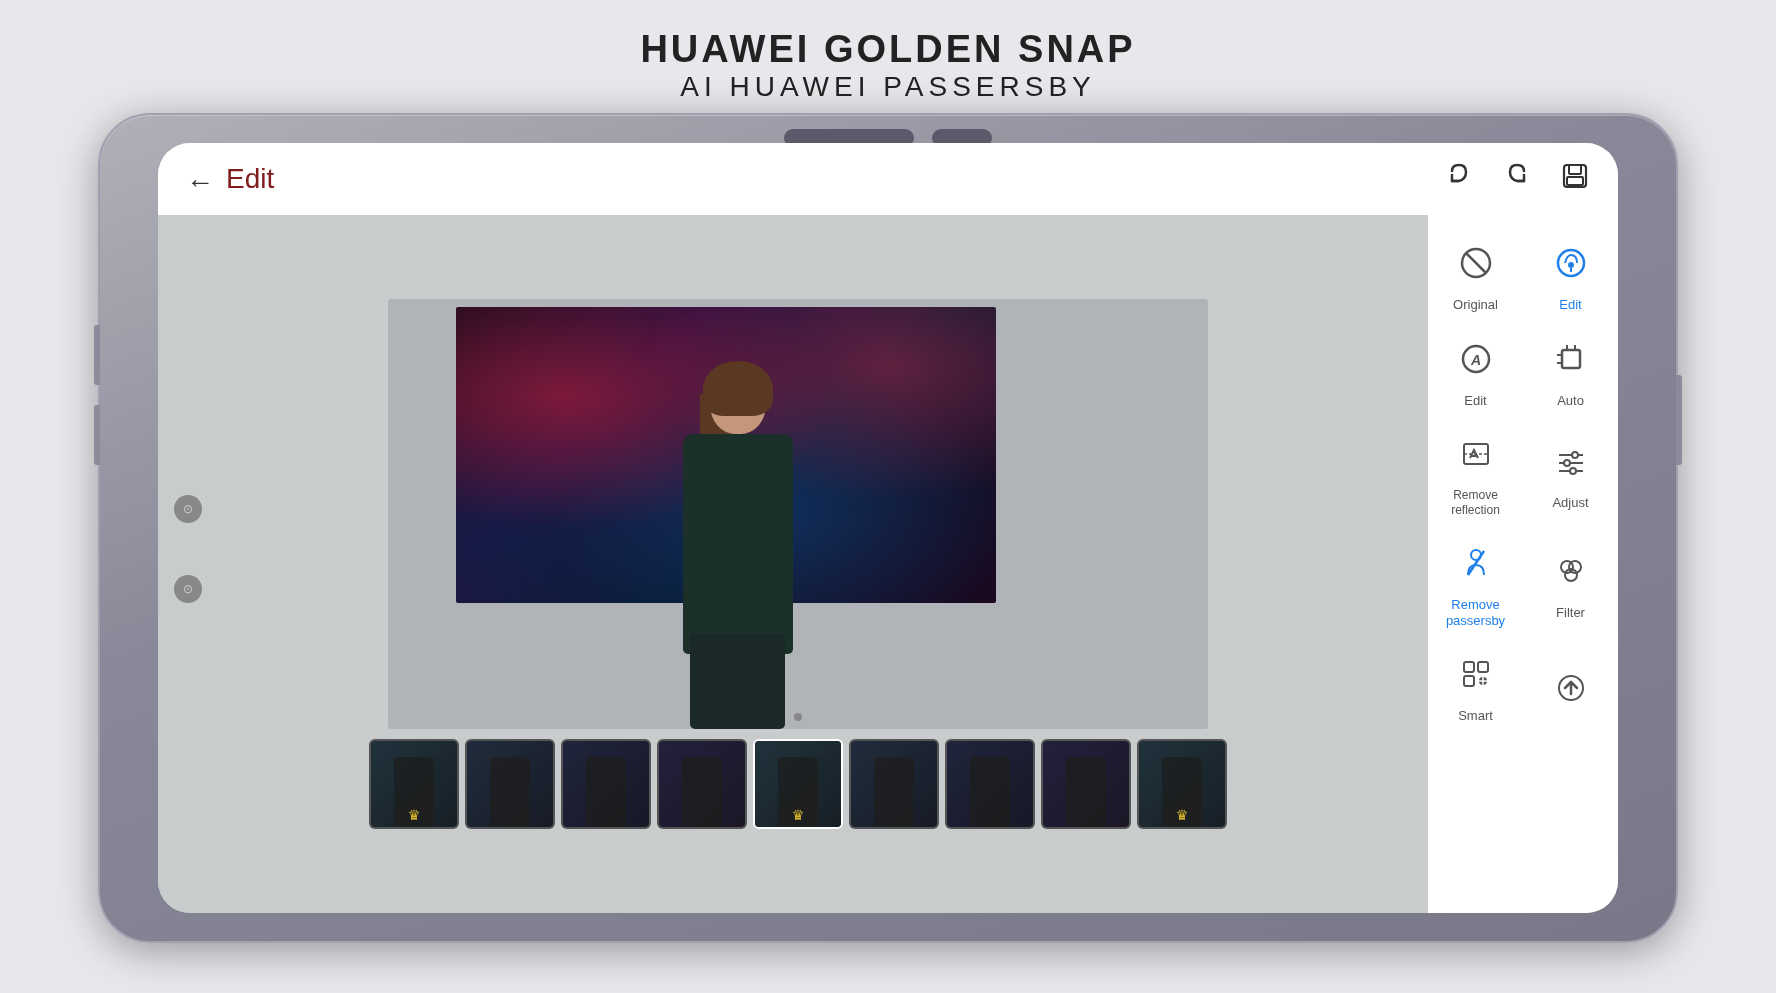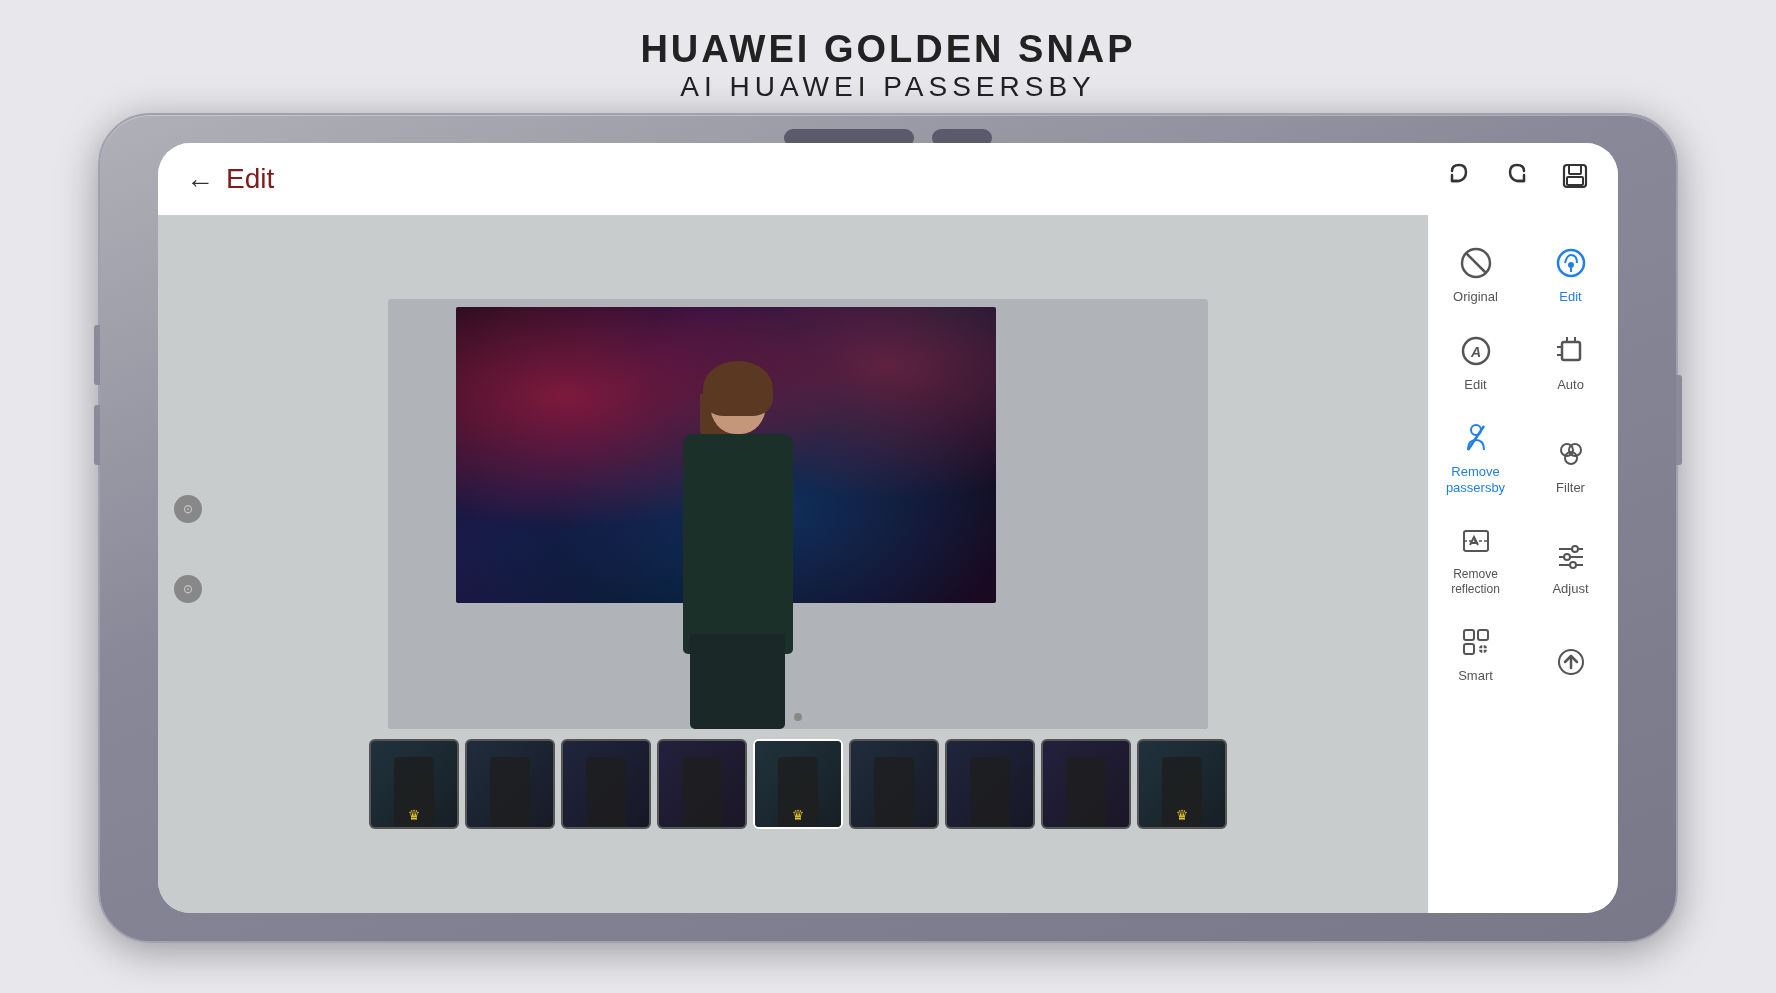--- a/index.html
+++ b/index.html
@@ -374,25 +374,25 @@
     
     .sidebar-row {
       display: flex;
       width: 100%;
       justify-content: space-around;
     }
     .sidebar-cell {
       display: flex;
       flex-direction: column;
       align-items: center;
-      justify-content: flex-end;
+      justify-content: center;
       width: 88px;
       padding: 10px 4px;
       cursor: pointer;
-      gap: 4px;
+      gap: 12px;
     }
   </style>
 </head>
 <body>
 
 <div class="page-title-area">
   <div class="page-title-line1">HUAWEI GOLDEN SNAP</div>
   <div class="page-title-line2">AI HUAWEI PASSERSBY</div>
 </div>
 
@@ -554,44 +554,20 @@
                 <line x1="4" y1="14" x2="9" y2="14" stroke="#555" stroke-width="2"></line>
                 <line x1="4" y1="22" x2="9" y2="22" stroke="#555" stroke-width="2"></line>
               </svg>
             </div>
             <span class="sidebar-label">Auto</span>
           </div>
         </div>
 
         <div class="sidebar-row">
           <div class="sidebar-cell">
-            <div class="sidebar-icon blue-active">
-              <svg class="svg-icon" viewBox="0 0 36 36" fill="none" xmlns="http://www.w3.org/2000/svg">
-
-                <circle cx="18" cy="10" r="5" stroke="#2080e8" stroke-width="2"></circle>
-                <path d="M10 30 Q10 20 18 20 Q26 20 26 30" stroke="#2080e8" stroke-width="2" fill="none"></path>
-                <line x1="26" y1="6" x2="10" y2="30" stroke="#2080e8" stroke-width="2.5"></line>
-              </svg>
-            </div>
-            <span class="sidebar-label blue">Remove passersby</span>
-          </div>
-          <div class="sidebar-cell">
-            <div class="sidebar-icon">
-              <svg class="svg-icon" viewBox="0 0 36 36" fill="none" xmlns="http://www.w3.org/2000/svg">
-                <circle cx="14" cy="14" r="6" stroke="#555" stroke-width="2"></circle>
-                <circle cx="22" cy="14" r="6" stroke="#555" stroke-width="2"></circle>
-                <circle cx="18" cy="22" r="6" stroke="#555" stroke-width="2"></circle>
-              </svg>
-            </div>
-            <span class="sidebar-label">Filter</span>
-          </div>
-        </div>
-
-        <div class="sidebar-row">
-          <div class="sidebar-cell">
             <div class="sidebar-icon">
               <svg class="svg-icon" viewBox="0 0 36 36" fill="none" xmlns="http://www.w3.org/2000/svg">
                 <rect x="6" y="8" width="24" height="20" rx="2" stroke="#555" stroke-width="2"></rect>
                 <line x1="6" y1="18" x2="30" y2="18" stroke="#555" stroke-width="1.5" stroke-dasharray="3,2"></line>
                 <path d="M12 22 L16 14 L20 22" stroke="#555" stroke-width="2" fill="none"></path>
                 <line x1="13" y1="20" x2="19" y2="20" stroke="#555" stroke-width="2"></line>
               </svg>
             </div>
             <span class="sidebar-label" style="font-size:12px;">Remove reflection</span>
           </div>
@@ -605,20 +581,44 @@
                 <line x1="6" y1="28" x2="30" y2="28" stroke="#555" stroke-width="2"></line>
                 <circle cx="20" cy="28" r="3" fill="#fff" stroke="#555" stroke-width="2"></circle>
               </svg>
             </div>
             <span class="sidebar-label">Adjust</span>
           </div>
         </div>
 
         <div class="sidebar-row">
           <div class="sidebar-cell">
+            <div class="sidebar-icon blue-active">
+              <svg class="svg-icon" viewBox="0 0 36 36" fill="none" xmlns="http://www.w3.org/2000/svg">
+
+                <circle cx="18" cy="10" r="5" stroke="#2080e8" stroke-width="2"></circle>
+                <path d="M10 30 Q10 20 18 20 Q26 20 26 30" stroke="#2080e8" stroke-width="2" fill="none"></path>
+                <line x1="26" y1="6" x2="10" y2="30" stroke="#2080e8" stroke-width="2.5"></line>
+              </svg>
+            </div>
+            <span class="sidebar-label blue">Remove passersby</span>
+          </div>
+          <div class="sidebar-cell">
+            <div class="sidebar-icon">
+              <svg class="svg-icon" viewBox="0 0 36 36" fill="none" xmlns="http://www.w3.org/2000/svg">
+                <circle cx="14" cy="14" r="6" stroke="#555" stroke-width="2"></circle>
+                <circle cx="22" cy="14" r="6" stroke="#555" stroke-width="2"></circle>
+                <circle cx="18" cy="22" r="6" stroke="#555" stroke-width="2"></circle>
+              </svg>
+            </div>
+            <span class="sidebar-label">Filter</span>
+          </div>
+        </div>
+
+        <div class="sidebar-row">
+          <div class="sidebar-cell">
             <div class="sidebar-icon">
               <svg class="svg-icon" viewBox="0 0 36 36" fill="none" xmlns="http://www.w3.org/2000/svg">
                 <rect x="6" y="6" width="10" height="10" rx="2" stroke="#555" stroke-width="2"></rect>
                 <rect x="20" y="6" width="10" height="10" rx="2" stroke="#555" stroke-width="2"></rect>
                 <rect x="6" y="20" width="10" height="10" rx="2" stroke="#555" stroke-width="2"></rect>
                 <circle cx="25" cy="25" r="4" fill="#555"></circle>
                 <line x1="25" y1="21" x2="25" y2="29" stroke="#fff" stroke-width="1.5"></line>
                 <line x1="21" y1="25" x2="29" y2="25" stroke="#fff" stroke-width="1.5"></line>
               </svg>
             </div>

